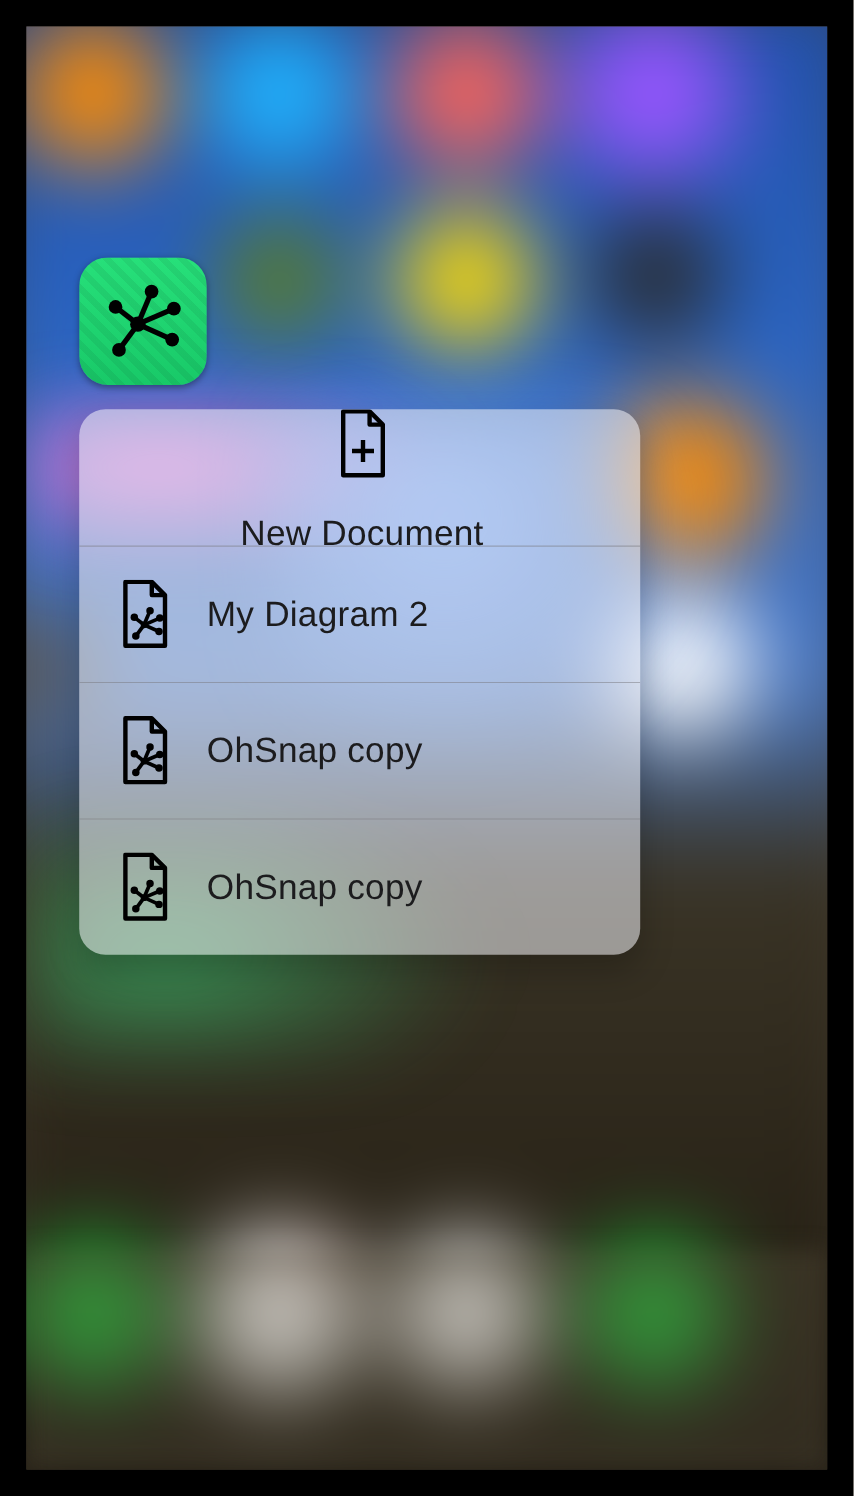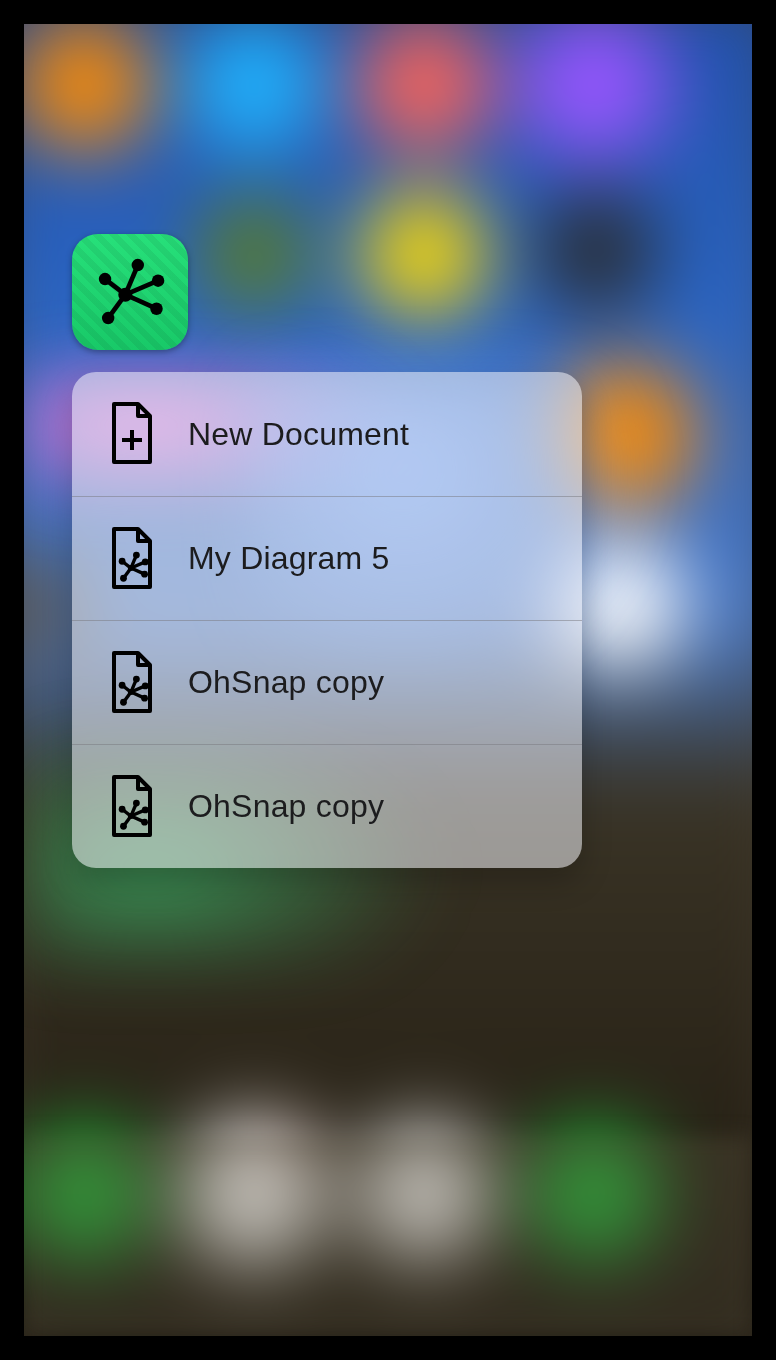--- a/index.html
+++ b/index.html
@@ -90,21 +90,21 @@
       box-shadow: 0 14px 30px rgba(0,0,0,0.22);
     }
     .menu-item {
       display: flex;
       align-items: center;
       height: 124px;
       padding: 0 28px 0 32px;
       gap: 30px;
       border-top: 1px solid rgba(120,120,125,0.5);
     }
-    .menu-item:first-child { border-top: none; }
+    .menu-item:first-child { border-top: none; flex-direction: column; }
     .menu-item .mi-icon { width: 54px; display:flex; justify-content:center; }
     .menu-item .mi-icon svg { width: 50px; height: 64px; display:block; }
     .menu-item .mi-label {
       font-size: 32px;
       color: #1c1c1e;
       font-weight: 400;
       letter-spacing: 0.2px;
     }
   </style>
 </head>
@@ -166,21 +166,21 @@
               <line x1="44" y1="56" x2="84" y2="74" stroke="#000" stroke-width="10"></line>
               <line x1="44" y1="56" x2="22" y2="86" stroke="#000" stroke-width="10"></line>
               <circle cx="18" cy="36" r="10" fill="#000"></circle>
               <circle cx="60" cy="18" r="10" fill="#000"></circle>
               <circle cx="86" cy="38" r="10" fill="#000"></circle>
               <circle cx="84" cy="74" r="10" fill="#000"></circle>
               <circle cx="22" cy="86" r="10" fill="#000"></circle>
             </g>
           </svg>
         </span>
-        <span class="mi-label">My Diagram 5</span>
+        <span class="mi-label">My Diagram 2</span>
       </div>
 
       <div class="menu-item">
         <span class="mi-icon">
           <svg viewBox="0 0 50 64">
             <path d="M8 2 H32 L44 14 V60 H8 Z" fill="none" stroke="#000" stroke-width="4" stroke-linejoin="round"></path>
             <path d="M32 2 V14 H44" fill="none" stroke="#000" stroke-width="4" stroke-linejoin="round"></path>
             <g transform="translate(10,22) scale(0.34)">
               <circle cx="44" cy="56" r="9" fill="#000"></circle>
               <line x1="44" y1="56" x2="18" y2="36" stroke="#000" stroke-width="10"></line>

